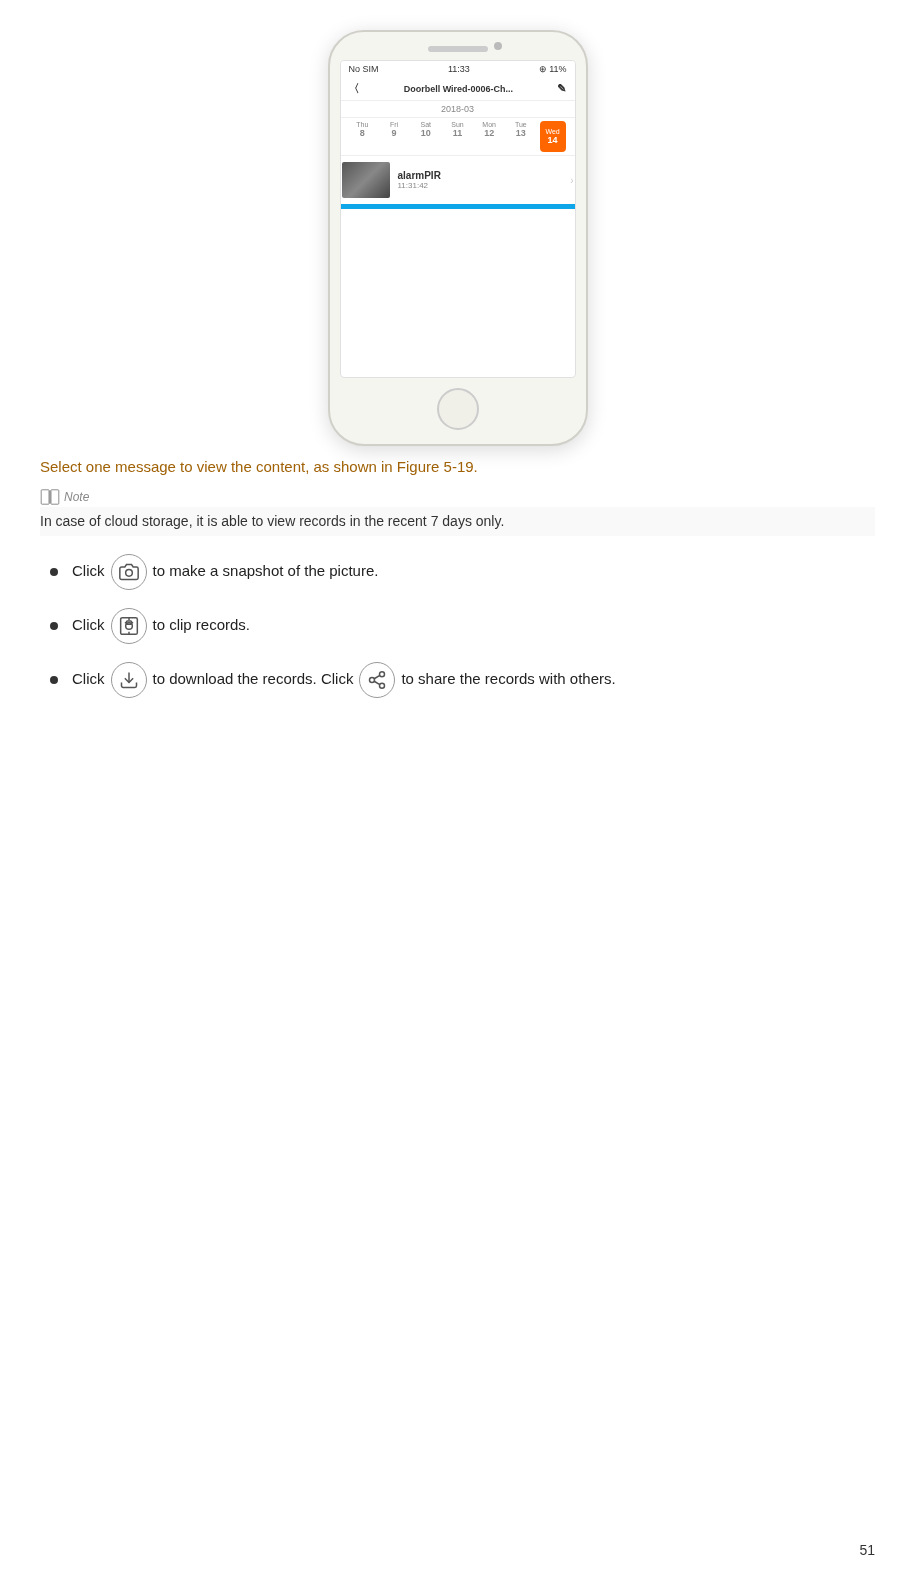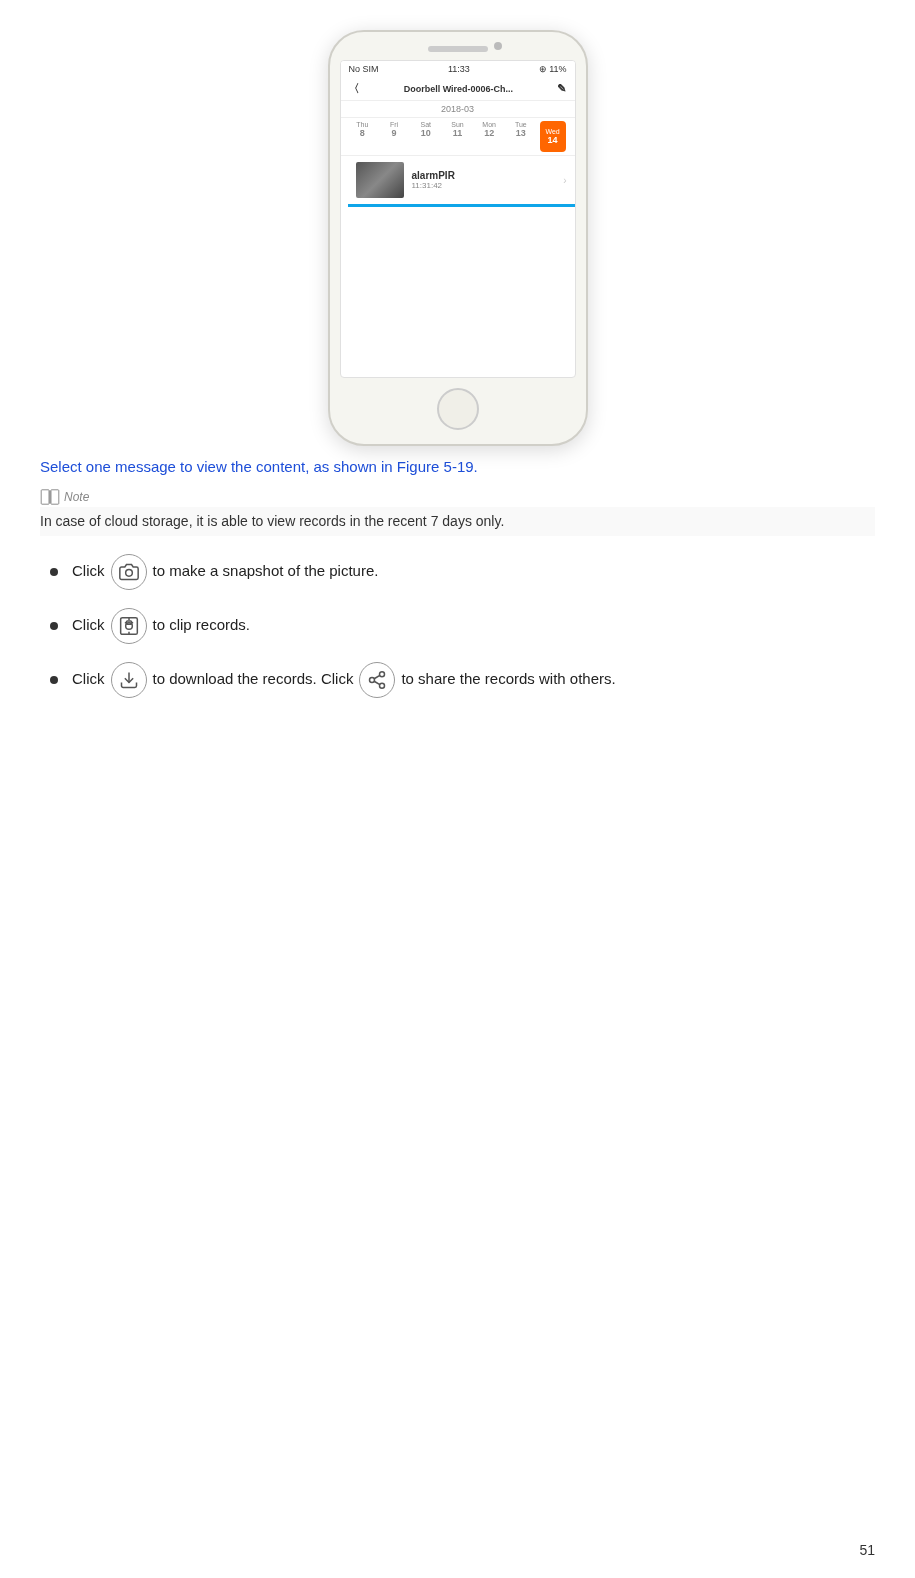--- a/index.html
+++ b/index.html
@@ -129,23 +129,22 @@
       border-radius: 4px;
       padding: 7px 2px;
     }
 
     .day-label { font-size: 7px; }
     .day-num { font-size: 9px; font-weight: bold; }
 
     .screen-message-item {
       display: flex;
       align-items: center;
-      padding: 6px 8px;
-      border-bottom: 3px solid #0ea5e9;
-      margin-left: 7px;
+      padding: 6px 1px;
+      border-bottom: 5px solid #0ea5e9;
     }
 
     .msg-thumbnail {
       width: 48px;
       height: 36px;
       background: linear-gradient(135deg, #555 0%, #888 50%, #444 100%);
       border-radius: 2px;
       margin-right: 8px;
       flex-shrink: 0;
     }
@@ -159,21 +158,21 @@
     .figure-caption {
       text-align: center;
       font-size: 14px;
       color: #333;
       margin: 8px 0 12px 0;
     }
 
     
     .body-text {
       font-size: 15px;
-      color: #1d4ed8;
+      color: #a16207;
       margin-bottom: 10px;
       line-height: 1.5;
     }
 
     
     .note-block {
       margin: 10px 0 8px 0;
     }
 
     .note-icon {

